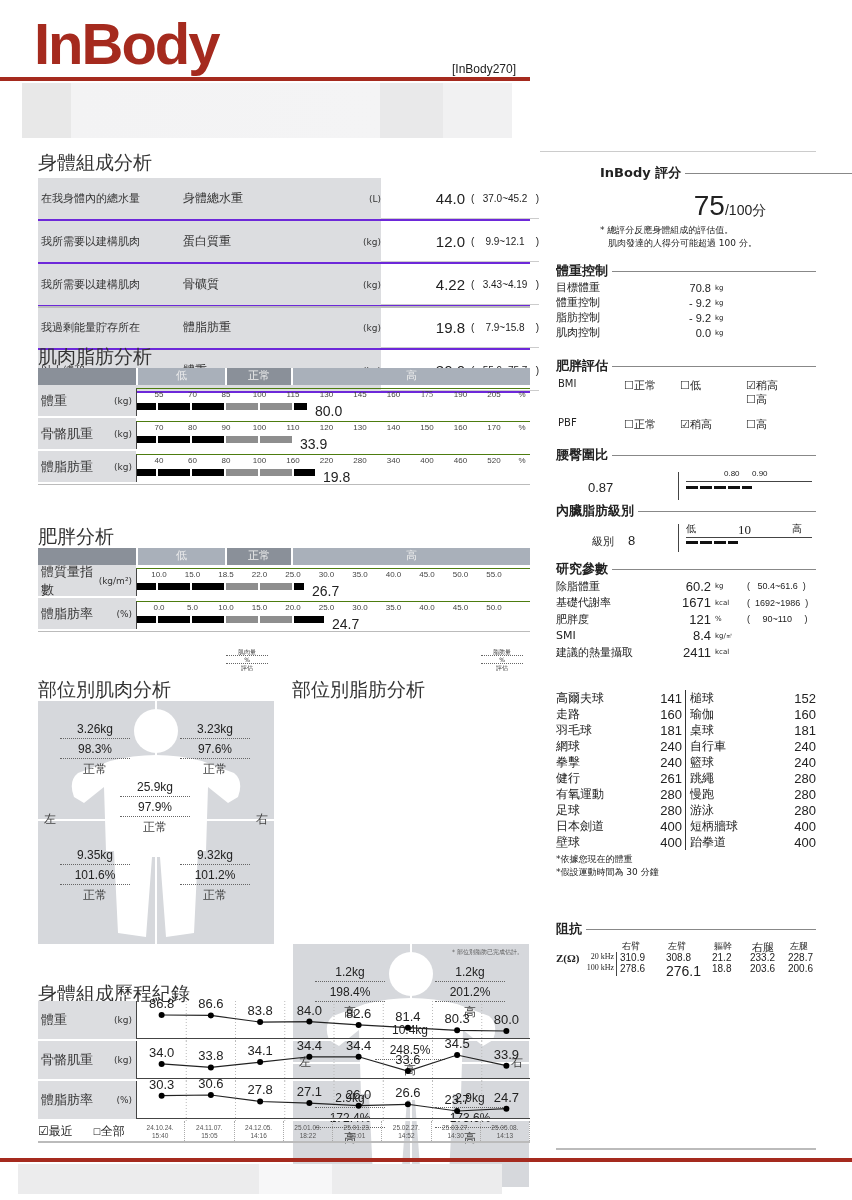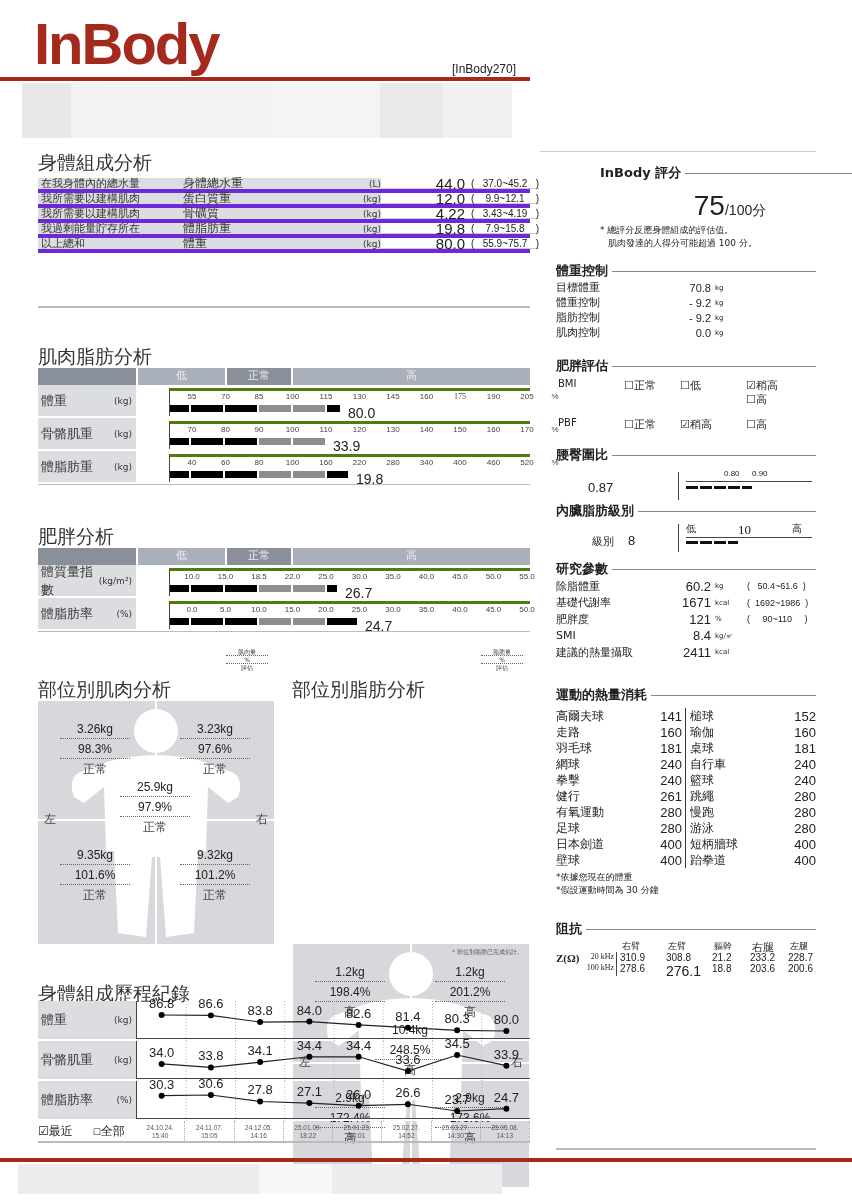--- a/index.html
+++ b/index.html
@@ -10,40 +10,40 @@
   
   .logo { left: 34px; top: 12px; font-family: "Liberation Sans", sans-serif; font-weight: bold; font-size: 58px; color: #a52a1e; letter-spacing: -2px; line-height: 64px; }
   .model { left: 452px; top: 62px; font-size: 12px; font-family: "Liberation Sans", sans-serif; color: #222; }
   .redline { left: 0; top: 77px; width: 530px; height: 4px; background: #a52a1e; }
   .greybar { left: 22px; top: 83px; width: 490px; height: 55px; background: linear-gradient(90deg,#e8e8e8 0,#e8e8e8 10%,#f3f3f4 10%,#f4f4f5 73%,#e9e9ea 73%,#e9e9ea 86%,#f1f1f2 86%); }
 
   .sec-title { font-size: 19px; color: #333; font-weight: normal; }
 
   
   .bc-table { left: 38px; top: 178px; width: 492px; }
-  .bc-row { height: 15px; display: flex; align-items: center; border-bottom: 4px solid #6d28d9; position: relative; }
+  .bc-row { height: 43px; display: flex; align-items: center; border-bottom: 2px solid #6d28d9; position: relative; }
   .bc-row .left { width: 346px; height: 100%; background: #dcdde0; display: flex; align-items: center; font-size: 11px; color: #333; }
   .bc-row .desc { width: 145px; padding-left: 3px; }
   .bc-row .name { width: 150px; font-size: 12px; }
   .bc-row .unit { width: 48px; text-align: right; font-size: 9px; }
   .bc-row .right { flex: 1; display: flex; align-items: center; height: 100%; border-bottom: 1px solid #ccc; font-family: "Liberation Sans", sans-serif; }
   .bc-row .val { width: 84px; text-align: right; font-size: 15px; }
   .bc-row .rng { flex: 1; font-size: 10px; padding-left: 6px; white-space: pre; }
   .bc-bottom { left: 38px; top: 306px; width: 492px; height: 2px; background: #bbb; }
 
   
   .bar-hdr { height: 17px; display: flex; font-size: 11px; color: #eee; }
   .bar-hdr .lab { width: 98px; background: #8a9099; }
   .bar-hdr .lo { width: 89px; background: #a9b0ba; text-align: center; border-left: 2px solid #fff; }
   .bar-hdr .no { width: 66px; background: #8a9099; text-align: center; border-left: 2px solid #fff; }
   .bar-hdr .hi { flex: 1; background: #a9b0ba; text-align: center; border-left: 2px solid #fff; }
   .bar-row { height: 33px; display: flex; border-bottom: 2px solid #fff; position: relative; }
   .bar-row .rl { width: 98px; background: #dcdde0; display: flex; align-items: center; font-size: 13px; color: #333; padding-left: 3px; justify-content: space-between; padding-right: 4px; }
   .bar-row .rl .u { font-size: 9px; }
-  .bar-row .chart { flex: 1; position: relative; border-top: 3px solid #4d7c0f; border-left: 1px solid #444; margin-top: 3px; margin-left: 33px; }
+  .bar-row .chart { flex: 1; position: relative; border-top: 1px solid #4d7c0f; border-left: 1px solid #444; margin-top: 3px; }
   .ticks { position: absolute; top: 1px; left: 0; right: 0; height: 10px; font-size: 8px; color: #444; font-family: "Liberation Sans", sans-serif; }
   .ticks span { position: absolute; transform: translateX(-50%); }
   .bars { position: absolute; top: 14px; left: 0; height: 7px; display: flex; }
   .bars i { display: block; height: 7px; margin-right: 2px; }
   .bars i.b { background: #000; }
   .bars i.g { background: #8e8e8e; }
   .bar-val { position: absolute; top: 14px; font-size: 14px; font-family: "Liberation Sans", sans-serif; }
   .bar-bottom { height: 1px; background: #bbb; }
 
   
@@ -676,21 +676,20 @@
     </div>
     <div class="kv" style="height: 16.5px;">
       <span class="k">建議的熱量攝取</span>
       <span class="v" style="font-size: 13px;">2411</span>
       <span class="u" style="width: 32px;">kcal</span>
       <span style="font-size: 9px; white-space: pre; font-family: &quot;Liberation Sans&quot;, sans-serif;"></span>
     </div>
   </div>
 
 <div class="abs rc" style="top:686px;">
-  <div class="rc-hdr">運動的熱量消耗</div>
   <div class="sport-grid" style="margin-top:4px;" id="sports">
     <div class="sport-col l" id="sportsL">
         <div class="sport">
           <span>高爾夫球</span>
           <span class="n">141</span>
         </div>
         <div class="sport">
           <span>走路</span>
           <span class="n">160</span>
         </div>

